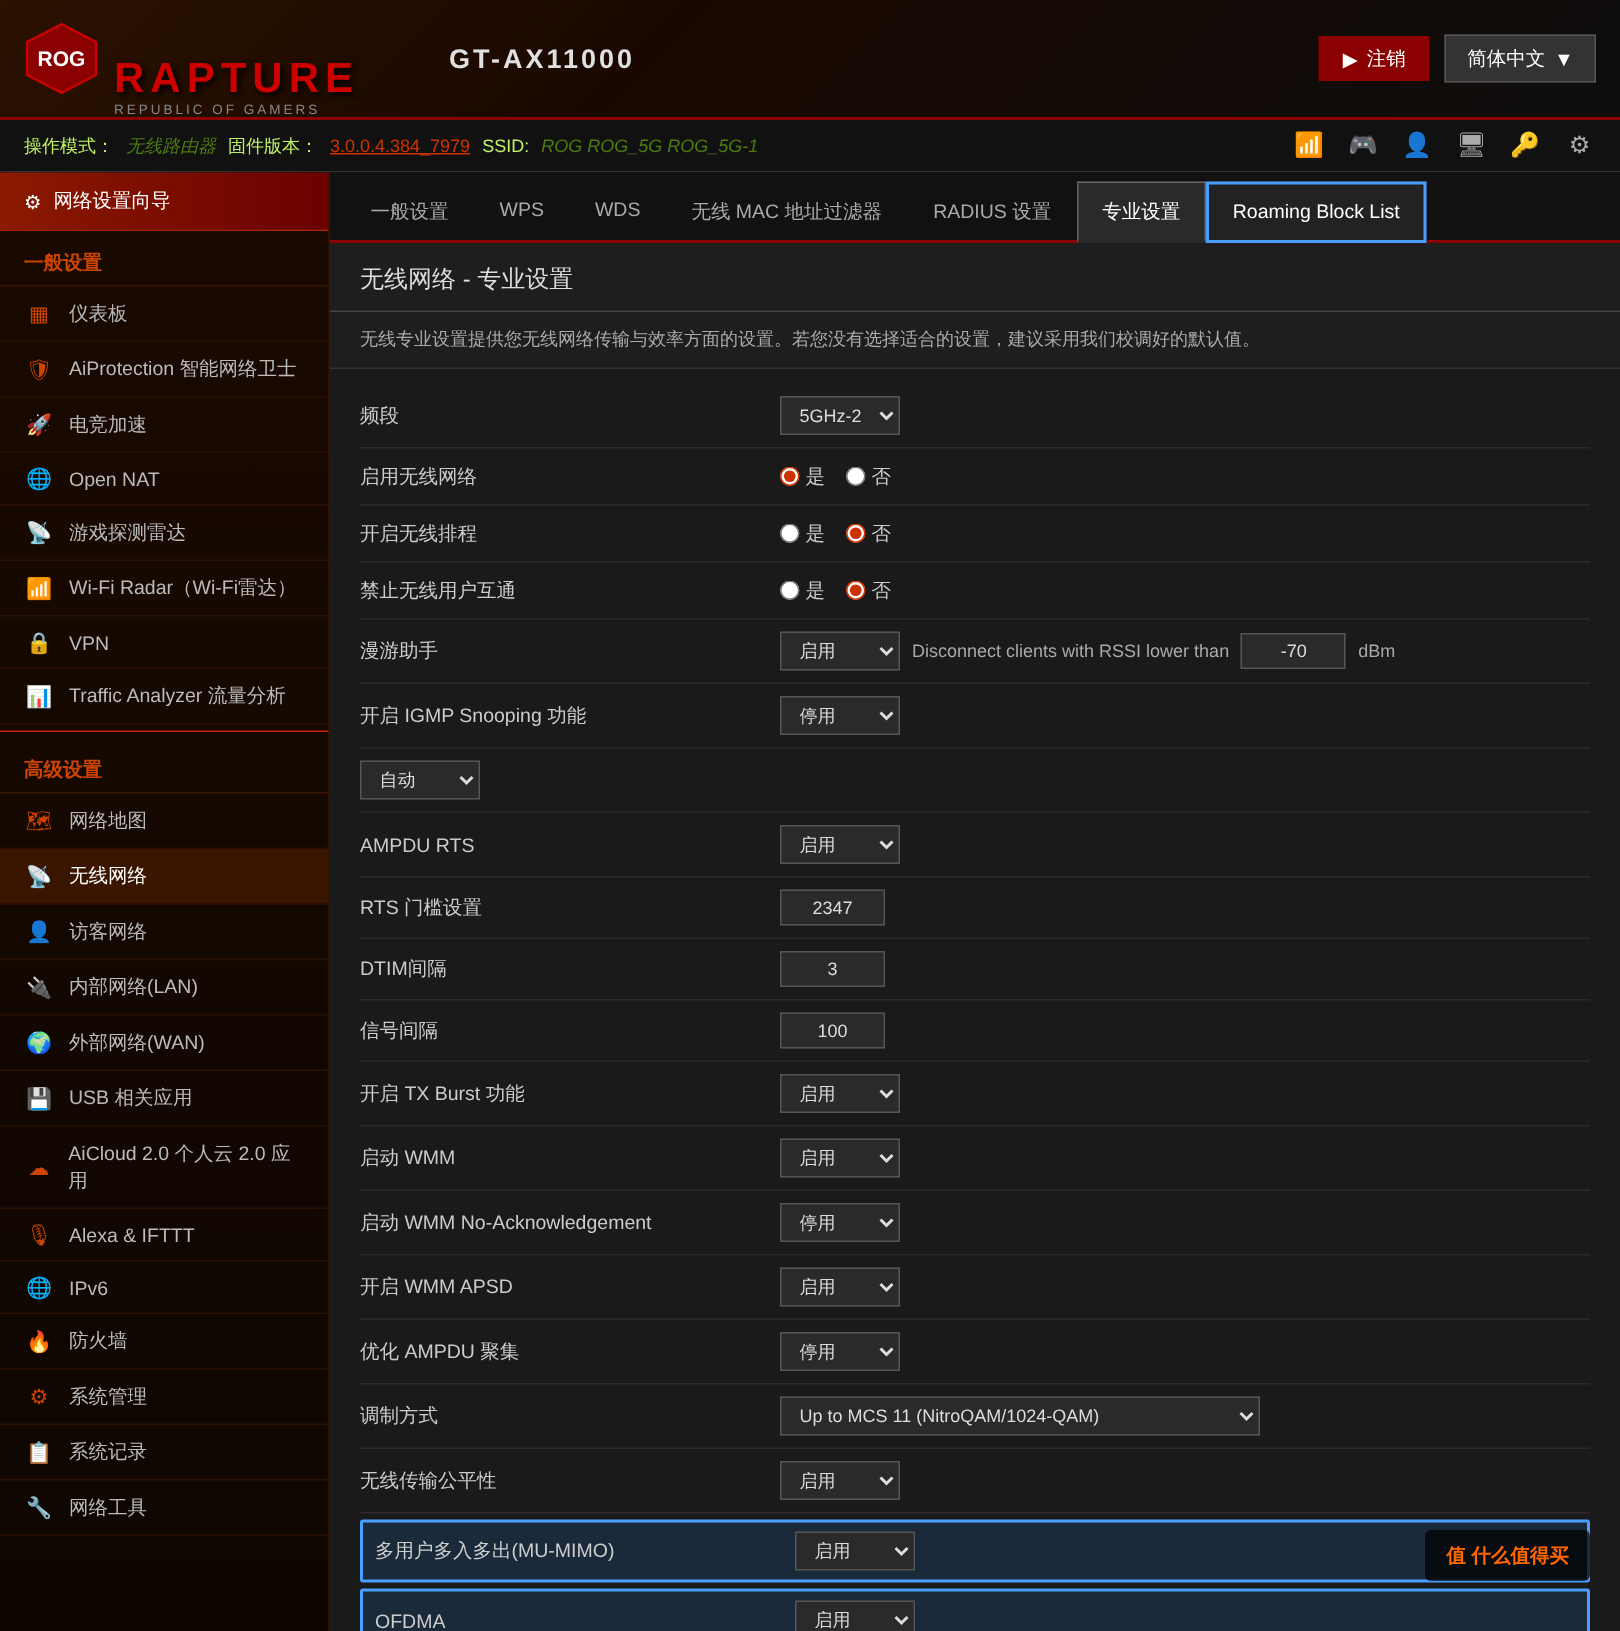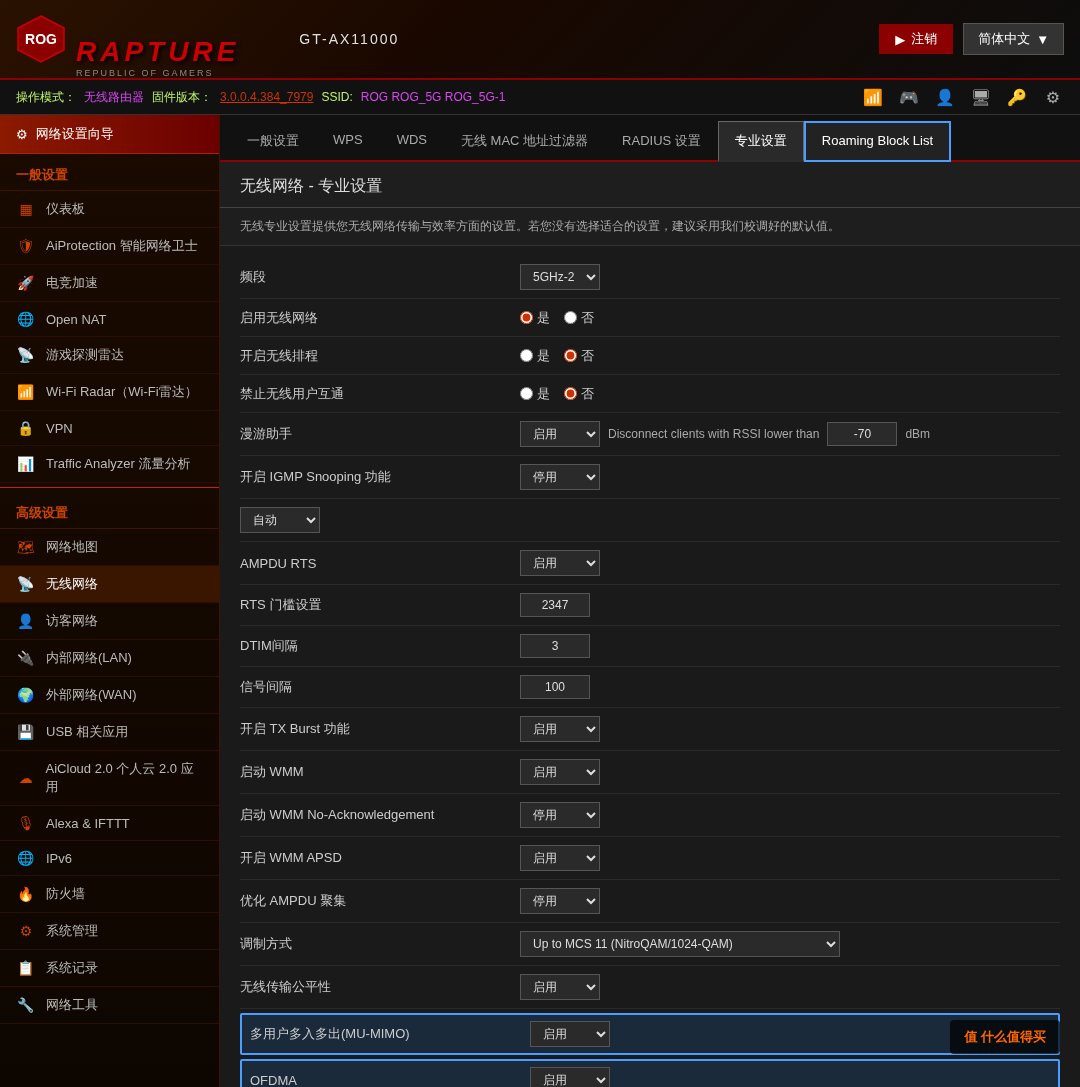--- a/index.html
+++ b/index.html
@@ -30,33 +30,32 @@
     .rog-icon {
       width: 50px;
       height: 50px;
     }
     .rapture-title {
       color: #cc0000;
       font-size: 28px;
       font-weight: bold;
       letter-spacing: 4px;
       text-transform: uppercase;
-      font-style: italic;
       text-shadow: 2px 2px 4px #000;
       margin-top: 36px;
     }
     .republic-text {
       color: #888;
       font-size: 9px;
       letter-spacing: 2px;
     }
     .model-name {
       color: #e0e0e0;
-      font-size: 14px;
-      font-weight: normal;
+      font-size: 18px;
+      font-weight: bold;
       letter-spacing: 2px;
       margin-left: 60px;
     }
     .header-right {
       margin-left: auto;
       display: flex;
       align-items: center;
       gap: 10px;
     }
     .btn-logout {
@@ -88,21 +87,21 @@
       padding: 6px 16px;
       display: flex;
       align-items: center;
       gap: 8px;
       font-size: 12px;
       color: #aaa;
       border-bottom: 1px solid #333;
       flex-wrap: wrap;
     }
     .info-bar .label { color: #bef264; }
-    .info-bar .value { color: #d946ef; }
+    .info-bar .value { color: #4d7c0f; font-style: italic; }
     .info-bar .link { color: #cc3300; text-decoration: underline; cursor: pointer; }
     .info-icons {
       margin-left: auto;
       display: flex;
       gap: 14px;
     }
     .info-icon {
       width: 22px;
       height: 22px;
       cursor: pointer;

